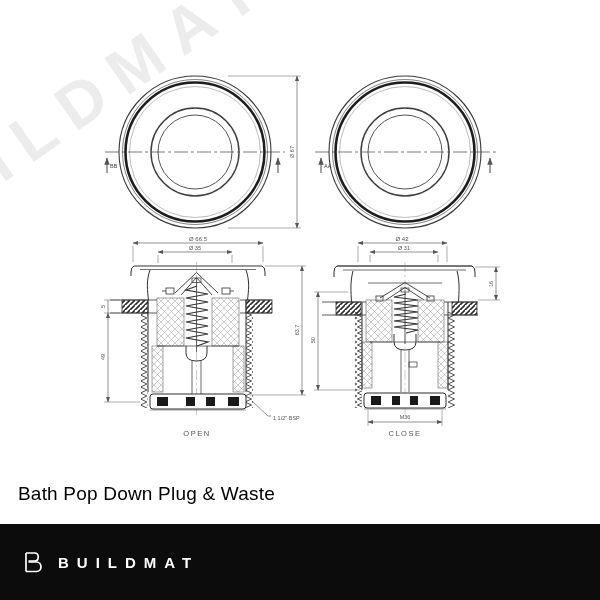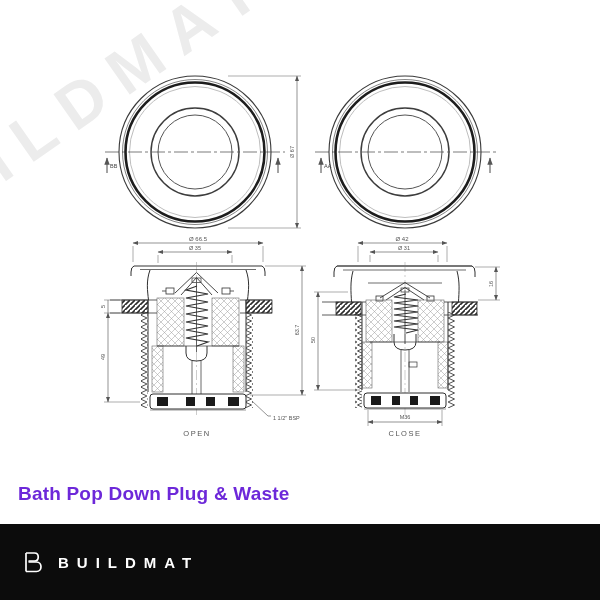--- a/index.html
+++ b/index.html
@@ -3,22 +3,22 @@
 <meta charset="utf-8">
 <style>
   html,body{margin:0;padding:0;background:#fff;}
   .page{position:relative;width:600px;height:600px;background:#ffffff;overflow:hidden;
         font-family:"Liberation Sans",sans-serif;}
   .watermark{position:absolute;left:28px;top:118px;width:620px;
              transform:rotate(-35deg);transform-origin:60px 300px;
              font-size:64px;font-weight:bold;letter-spacing:16px;color:#ececec;
              white-space:nowrap;user-select:none;}
   .drawing{position:absolute;left:0;top:0;}
-  .product-title{position:absolute;left:18px;top:483px;font-size:19px;font-weight:bold;
-                 color:#6d28d9;letter-spacing:0.2px;}
+  .product-title{position:absolute;left:18px;top:483px;font-size:19px;font-weight:normal;
+                 color:#000000;letter-spacing:0.2px;}
   .footer{position:absolute;left:0;top:524px;width:600px;height:76px;background:#0c0c0c;
           display:flex;align-items:center;}
   .logo-wrap{display:flex;align-items:center;margin-left:22px;}
   .brand-text{color:#ffffff;font-size:15px;font-weight:bold;letter-spacing:8px;margin-left:10px;}
   svg text{font-family:"Liberation Sans",sans-serif;}
   .dimtxt{font-size:6px;fill:#555;}
   .dimtxt-sm{font-size:5.5px;fill:#555;}
   .statetxt{font-size:7.5px;fill:#555;letter-spacing:1.5px;}
   .sectxt{font-size:5.5px;fill:#444;}
 </style>

